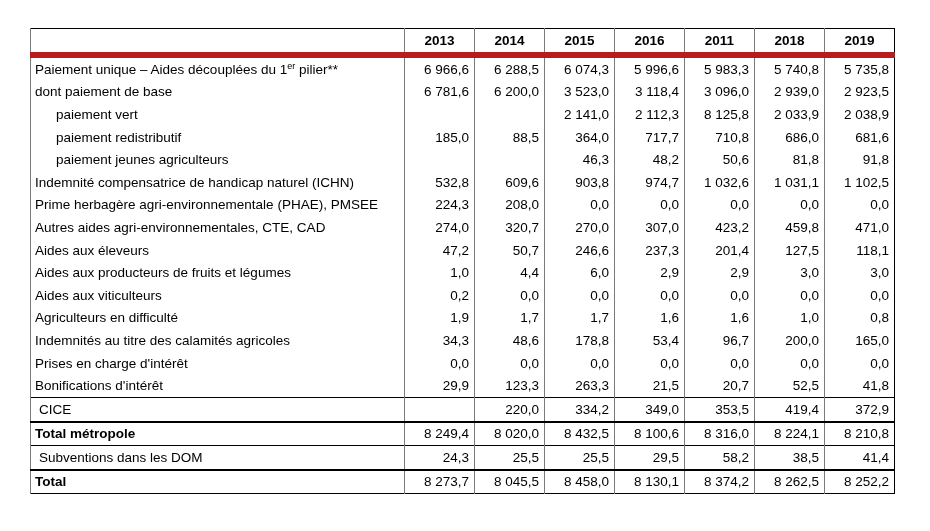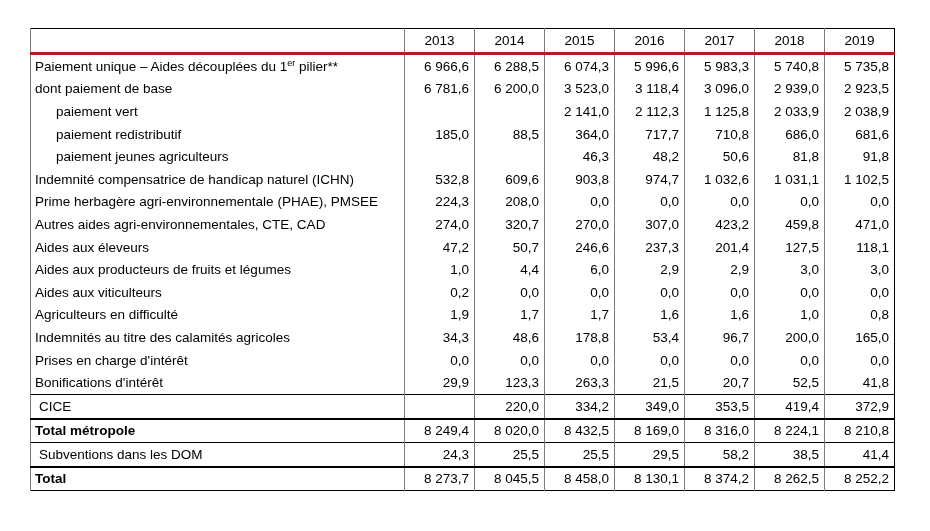--- a/index.html
+++ b/index.html
@@ -26,22 +26,22 @@
   .tbl col.label-col { width: 374px; }
   .tbl col.year-col  { width: 70px; }
   .tbl th, .tbl td {
     border-left: 1px solid #7a7a7a;
     padding: 0;
     white-space: nowrap;
     overflow: hidden;
     height: 22.6px;
   }
   .tbl thead th {
-    border-bottom: 3px solid #b91c1c;
-    font-weight: normal;
+    border-bottom: 6px solid #b91c1c;
+    font-weight: bold;
     text-align: center;
     height: 23px;
     margin-top: 28px;
   }
   .tbl td.label {
     text-align: left;
     padding-left: 4px;
     margin-left: 15px;
   }
   .tbl td.label.indent { padding-left: 25px; }
@@ -73,21 +73,21 @@
         <col class="year-col">
         <col class="year-col">
     </colgroup>
     <thead>
       <tr>
         <th></th>
       <th>2013</th>
           <th>2014</th>
           <th>2015</th>
           <th>2016</th>
-          <th>2017</th>
+          <th>2011</th>
           <th>2018</th>
           <th>2019</th>
         </tr>
     </thead>
     <tbody>
         <tr>
     <td class="label"><span class="lbl-main">Paiement unique – Aides découplées du 1</span><span class="lbl-sup">er</span><span class="lbl-end"> pilier**</span></td>
   <td class="num">6 966,6</td>
           <td class="num">6 288,5</td>
           <td class="num">6 074,3</td>
@@ -105,21 +105,21 @@
           <td class="num">3 096,0</td>
           <td class="num">2 939,0</td>
           <td class="num">2 923,5</td>
         </tr>
         <tr>
     <td class="label indent"><span class="lbl-main">paiement vert</span><span class="lbl-sup"></span><span class="lbl-end"></span></td>
   <td class="num"></td>
           <td class="num"></td>
           <td class="num">2 141,0</td>
           <td class="num">2 112,3</td>
-          <td class="num">1 125,8</td>
+          <td class="num">8 125,8</td>
           <td class="num">2 033,9</td>
           <td class="num">2 038,9</td>
         </tr>
         <tr>
     <td class="label indent"><span class="lbl-main">paiement redistributif</span><span class="lbl-sup"></span><span class="lbl-end"></span></td>
   <td class="num">185,0</td>
           <td class="num">88,5</td>
           <td class="num">364,0</td>
           <td class="num">717,7</td>
           <td class="num">710,8</td>
@@ -244,21 +244,21 @@
           <td class="num">349,0</td>
           <td class="num">353,5</td>
           <td class="num">419,4</td>
           <td class="num">372,9</td>
         </tr>
         <tr class="sep-thick bold">
     <td class="label"><span class="lbl-main">Total métropole</span><span class="lbl-sup"></span><span class="lbl-end"></span></td>
   <td class="num">8 249,4</td>
           <td class="num">8 020,0</td>
           <td class="num">8 432,5</td>
-          <td class="num">8 169,0</td>
+          <td class="num">8 100,6</td>
           <td class="num">8 316,0</td>
           <td class="num">8 224,1</td>
           <td class="num">8 210,8</td>
         </tr>
         <tr class="sep-thin">
     <td class="label"><span class="lbl-main">Subventions dans les DOM</span><span class="lbl-sup"></span><span class="lbl-end"></span></td>
   <td class="num">24,3</td>
           <td class="num">25,5</td>
           <td class="num">25,5</td>
           <td class="num">29,5</td>

